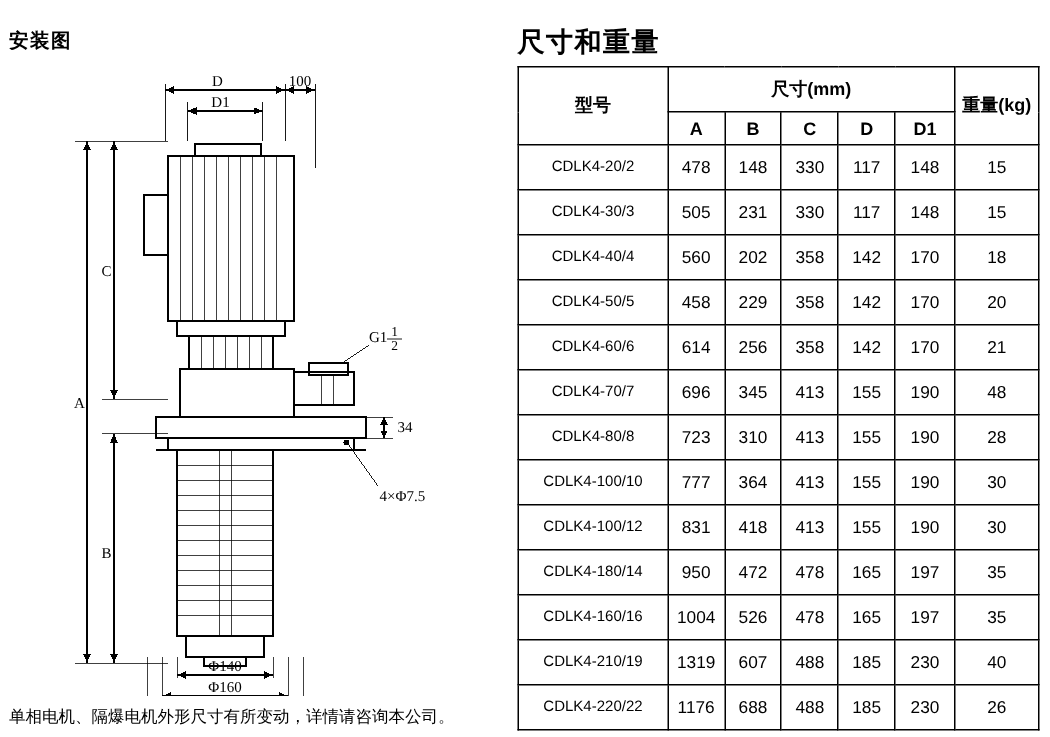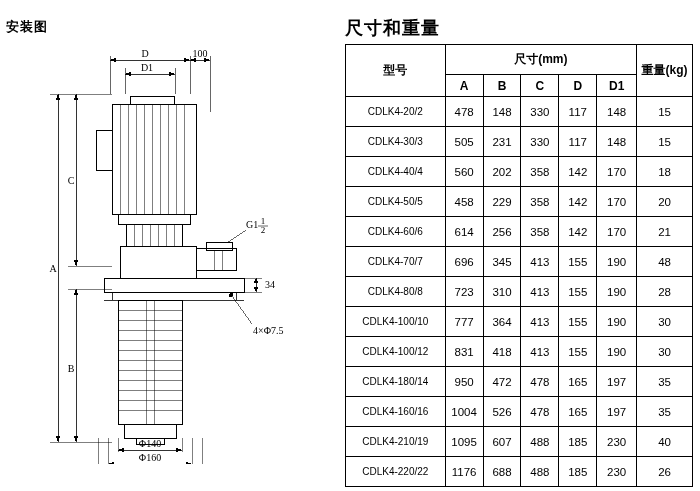--- a/index.html
+++ b/index.html
@@ -253,20 +253,21 @@
     <line x1="258" y1="192" x2="268" y2="192" stroke="#000" stroke-width="0.6"></line>
     <text class="dim-label" x="265" y="254" text-anchor="start">34</text>
 
     <text class="dim-label" x="253" y="300" text-anchor="start">4×Φ7.5</text>
 
     <text class="dim-label" x="150" y="413" text-anchor="middle">Φ140</text>
     <text class="dim-label" x="150" y="427" text-anchor="middle">Φ160</text>
     <text class="dim-label" x="150" y="441" text-anchor="middle">Φ180</text>
   </svg>
 
+  <div class="footnote">单相电机、隔爆电机外形尺寸有所变动，详情请咨询本公司。</div>
 
   <div class="right-title">尺寸和重量</div>
 
   <div class="table-wrap">
     <table class="spec">
       <colgroup>
         <col class="c-model">
           <col class="c-a">
           <col class="c-b">
           <col class="c-c">
@@ -383,21 +384,21 @@
           <td class="model">CDLK4-160/16</td>
           <td>1004</td>
           <td>526</td>
           <td>478</td>
           <td>165</td>
           <td>197</td>
           <td>35</td>
         </tr>
         <tr>
           <td class="model">CDLK4-210/19</td>
-          <td>1095</td>
+          <td>1319</td>
           <td>607</td>
           <td>488</td>
           <td>185</td>
           <td>230</td>
           <td>40</td>
         </tr>
         <tr>
           <td class="model">CDLK4-220/22</td>
           <td>1176</td>
           <td>688</td>

